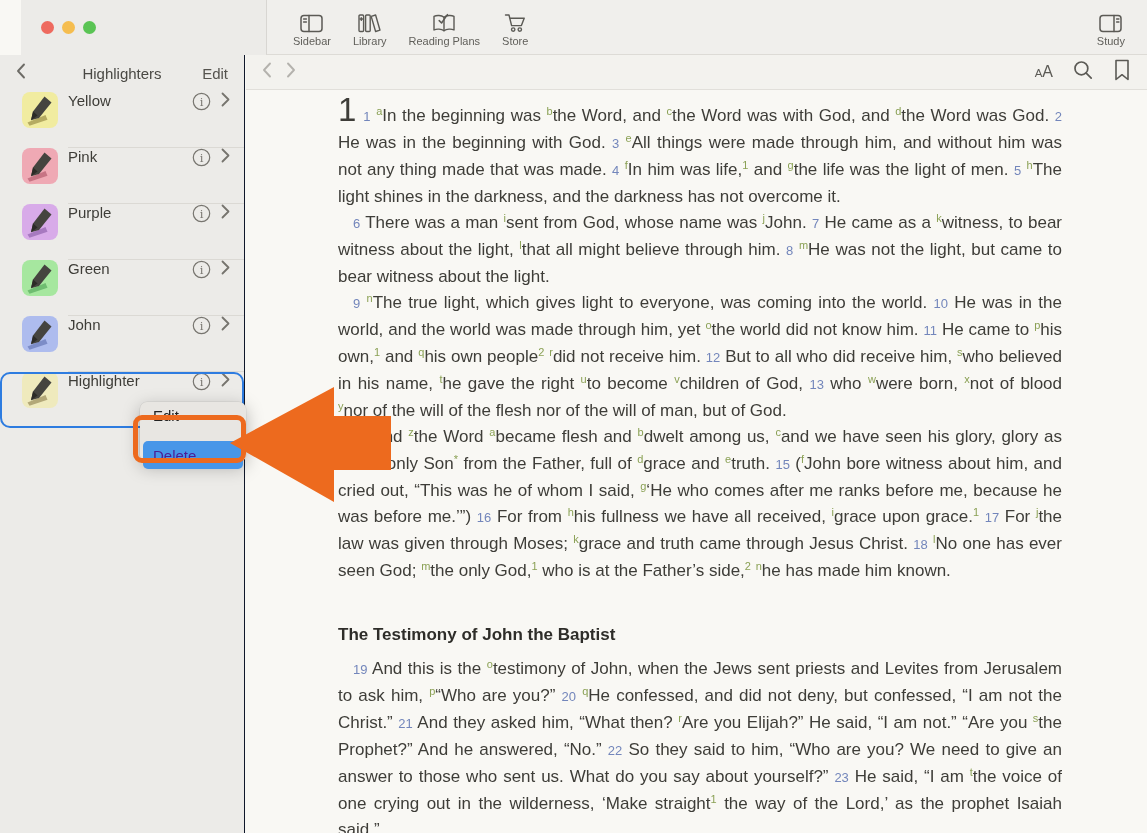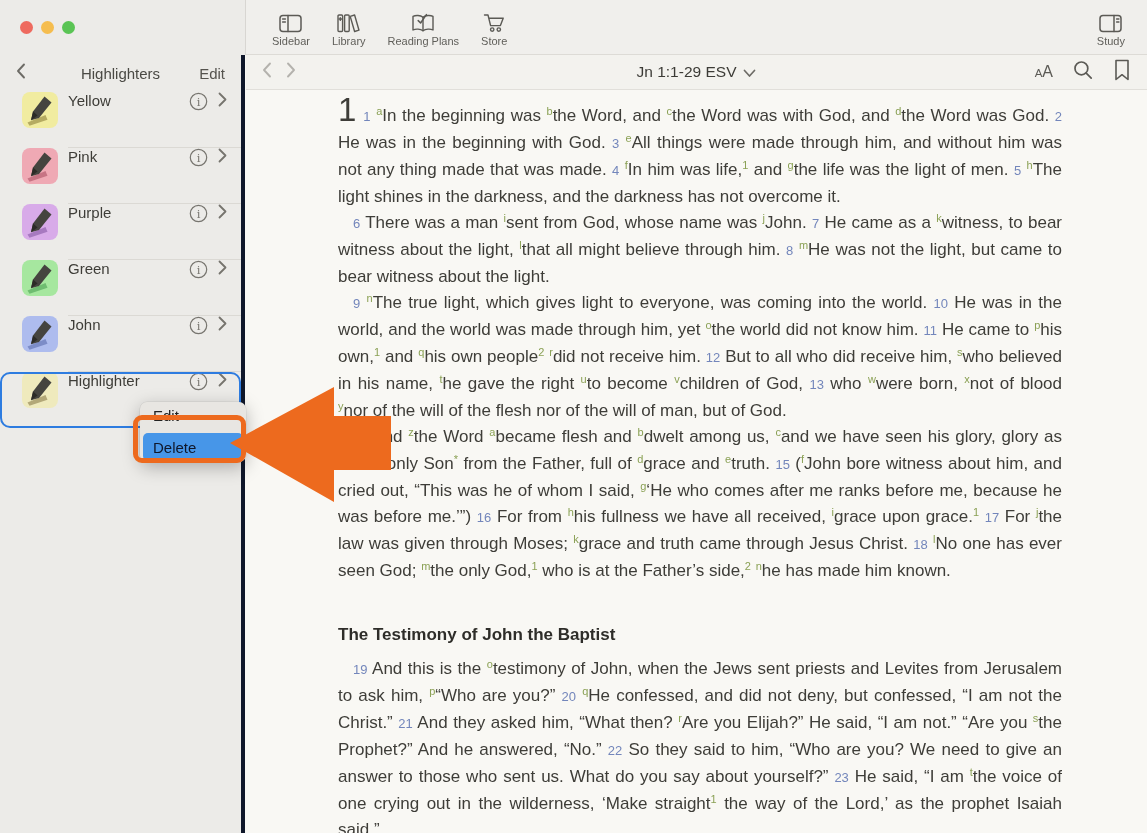--- a/index.html
+++ b/index.html
@@ -1,34 +1,34 @@
 <!DOCTYPE html>
 <html style="--vnum-color: #7386bb; --xref-color: #8aa054; --annot-color: #ed6a1e; --delete-bg: #4796e8;"><head>
 <meta charset="utf-8">
 <style>
   * { margin:0; padding:0; box-sizing:border-box; }
   html,body { width:1147px; height:833px; overflow:hidden;
     font-family:"Liberation Sans","DejaVu Sans",sans-serif; }
   body { position:relative; background:#f9f8f4; }
 
   
-  .topbar { position:absolute; left:0; top:0; width:1147px; height:55px; display:flex; }
+  .topbar { position:absolute; left:0; top:0; width:1147px; height:55px; display:flex;padding-left:21px; }
   .topbar-left { width:245px; height:55px; background:#ecebe8; display:flex; align-items:center; padding-left:20px; }
   .lights { display:flex; gap:8px; }
   .light { width:13px; height:13px; border-radius:50%; }
   .topbar-main { flex:1; height:55px; background:#f0efec; border-bottom:1px solid #dddbd6; border-left:1px solid #d8d6d2;
     display:flex; align-items:center; justify-content:space-between; padding:0 14px 0 18px; }
   .tool-group { display:flex; gap:6px; }
   .tool { display:flex; flex-direction:column; align-items:center; justify-content:center; padding:2px 8px 0; cursor:default; }
   .tool-ic { height:24px; display:flex; align-items:flex-end; justify-content:center; color:#5b5a55; }
   .tool-ic svg { display:block; }
   .tool-lb { font-size:11px; color:#605f5a; margin-top:2px; white-space:nowrap; }
 
   
-  .sidebar { position:absolute; left:0; top:55px; width:245px; height:778px; background:#ecebe8; border-right:4px solid #0f172a; }
+  .sidebar { position:absolute; left:0; top:55px; width:245px; height:778px; background:#ecebe8; border-right:1px solid #0f172a; }
   .sb-head { height:36px; display:flex; align-items:center; padding:0 16px; position:relative; }
   .sb-back { color:#6d6b66; display:flex; align-items:center; }
   .sb-title { position:absolute; left:0; right:0; text-align:center; font-size:15px; color:#4a4944; }
   .sb-edit { margin-left:auto; font-size:15px; color:#55534e; }
   .sb-rows { position:absolute; top:37px; left:0; right:0; }
   .sb-row { position:relative; height:56px; display:flex; align-items:flex-start; padding:0 14px 8px 22px; }
   .sb-row .sep { position:absolute; left:68px; right:0; bottom:0; height:1px; background:#dbd9d4; }
   .sb-row.selected { outline:2px solid #2e7ce0; outline-offset:-2px; border-radius:10px; }
   .swatch { width:36px; height:36px; border-radius:8px; margin-right:10px; flex:0 0 auto; }
   .swatch svg { width:36px; height:36px; display:block; }
@@ -58,22 +58,22 @@
   .para.indent { text-indent:15px; }
   .block-gap { margin-top:38px; }
   .chapnum { font-size:33px; line-height:26px; margin-right:7px; color:#3e3d38; }
   .vnum { color:var(--vnum-color,#7386bb); font-size:13px; letter-spacing:0; }
   .xref { color:var(--xref-color,#8aa054); font-size:11px; vertical-align:6px; line-height:0; }
 
   
   .ctx-menu { position:absolute; left:140px; top:402px; width:106px; height:60px; background:#e8e6e2;
     border-radius:7px; box-shadow:0 5px 18px rgba(0,0,0,.28), 0 0 0 0.5px rgba(0,0,0,.08); z-index:30; }
   .ctx-item { height:27px; display:flex; align-items:center; padding-left:13px; font-size:15px; color:#222120; }
-  .ctx-item.danger-highlight { margin:4px 3px; height:28px; border-radius:5px; background:var(--delete-bg,#4796e8);
-    color:#0f172a; padding-left:10px; }
+  .ctx-item.danger-highlight { margin:12px 3px; height:28px; border-radius:5px; background:var(--delete-bg,#4796e8);
+    color:#4c1d95; padding-left:10px; }
   .annot-box { position:absolute; left:133px; top:415px; width:113px; height:48px; border:5px solid var(--annot-color,#ed6a1e);
     border-radius:9px; z-index:40; pointer-events:none; }
   .annot-arrow { position:absolute; left:0; top:0; z-index:50; pointer-events:none; }
 </style>
 </head>
 <body>
 
 <div class="topbar">
   <div class="topbar-left">
     <div class="lights">
@@ -277,26 +277,20 @@
     </div>
 </div>
 
 <div class="titlebar">
   <div class="nav-chevs">
     <span><span><svg width="10" height="16" viewBox="0 0 10 16">
             <path d="M8 1.5 L2 8 L8 14.5" fill="none" stroke="currentColor" stroke-linecap="round" stroke-linejoin="round" stroke-width="1.9"></path>
           </svg></span></span>
     <span><span><svg width="10" height="16" viewBox="0 0 10 16">
             <path d="M2 1.5 L8 8 L2 14.5" fill="none" stroke="currentColor" stroke-linecap="round" stroke-linejoin="round" stroke-width="1.9"></path>
-          </svg></span></span>
-  </div>
-  <div class="ref-wrap">
-    <span class="ref-text">Jn 1:1-29 ESV</span>
-    <span class="ref-chev"><span><svg width="13" height="9" viewBox="0 0 13 9">
-            <path d="M1.5 1.5 L6.5 7 L11.5 1.5" fill="none" stroke="currentColor" stroke-linecap="round" stroke-linejoin="round" stroke-width="1.7"></path>
           </svg></span></span>
   </div>
   <div class="tb-right">
     <span><span class="aa-s">A</span><span class="aa-l">A</span></span>
     <span><span><svg width="20" height="20" viewBox="0 0 20 20">
             <circle cx="8.4" cy="8.4" r="6.4" fill="none" stroke="currentColor" stroke-linecap="round" stroke-linejoin="round" stroke-width="1.7"></circle>
             <line x1="13.2" y1="13.2" x2="18.2" y2="18.2" fill="none" stroke="currentColor" stroke-linecap="round" stroke-linejoin="round" stroke-width="1.7"></line>
           </svg></span></span>
     <span><span><svg width="18" height="22" viewBox="0 0 18 22">
             <path d="M3 1.5 H15 V20.5 L9 15.7 L3 20.5 Z" fill="none" stroke="currentColor" stroke-linecap="round" stroke-linejoin="round" stroke-width="1.6"></path>

